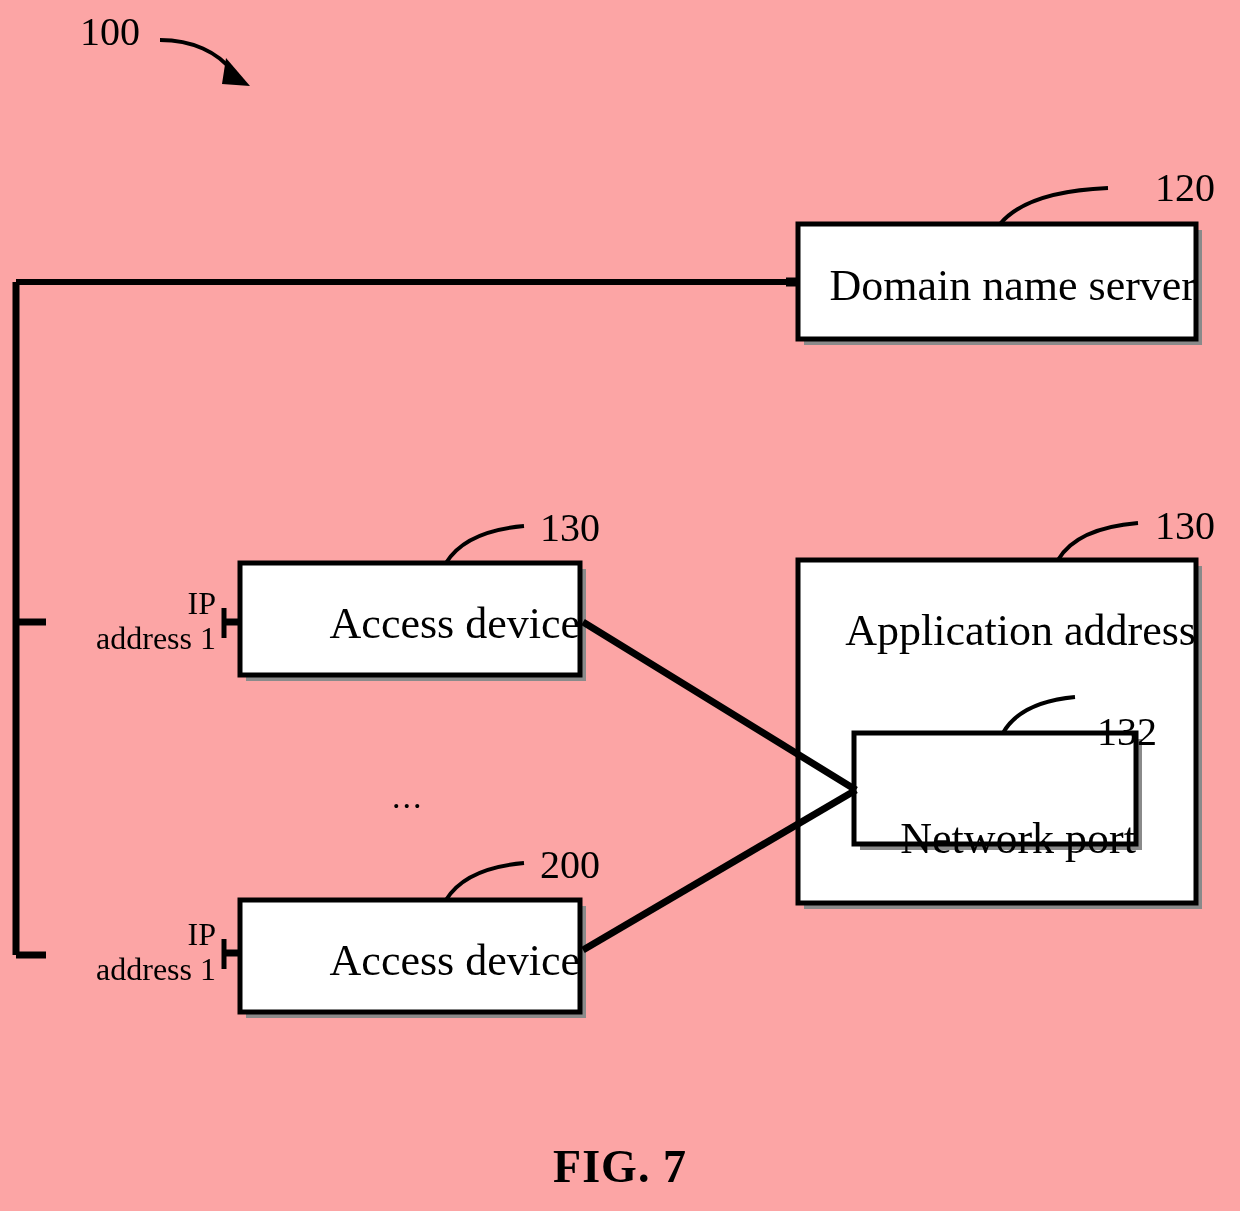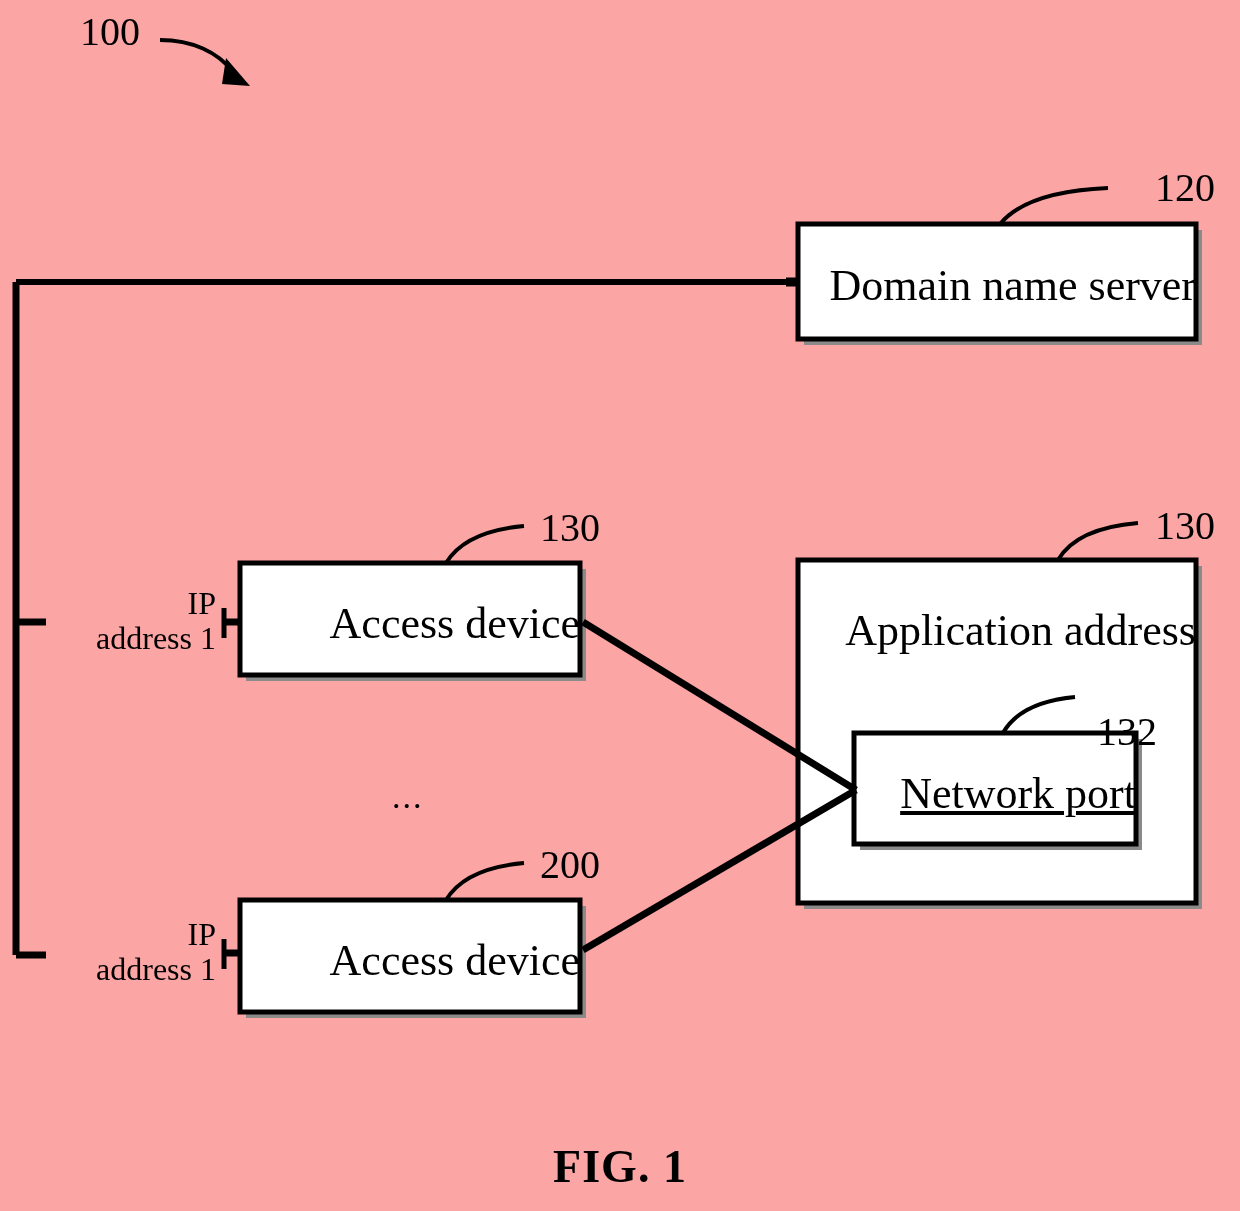--- a/index.html
+++ b/index.html
@@ -171,18 +171,18 @@
   <div class="box-label" style="left:240px; top:938px; width:340px;">Access device</div>
   <div class="ref-num" style="left:540px; top:845px;">200</div>
   <div class="side-label" style="left:40px; top:917px; width:176px;">
     <div>IP</div>
     <div>address 1</div>
   </div>
 
   <div class="box-label" style="left:798px; top:608px; width:398px;">Application address</div>
   <div class="ref-num" style="left:1155px; top:506px;">130</div>
 
-  <div class="box-label" style="left:854px; top:771px; width:282px;text-decoration:underline;">Network port</div>
+  <div class="box-label" style="left:854px; top:816px; width:282px;">Network port</div>
   <div class="ref-num" style="left:1097px; top:680px;margin-top:32px;">132</div>
 
-  <div class="fig-caption" style="left:0; top:1140px;">FIG. 1</div>
+  <div class="fig-caption" style="left:0; top:1140px;">FIG. 7</div>
 
 </div>
 
 </body></html>

